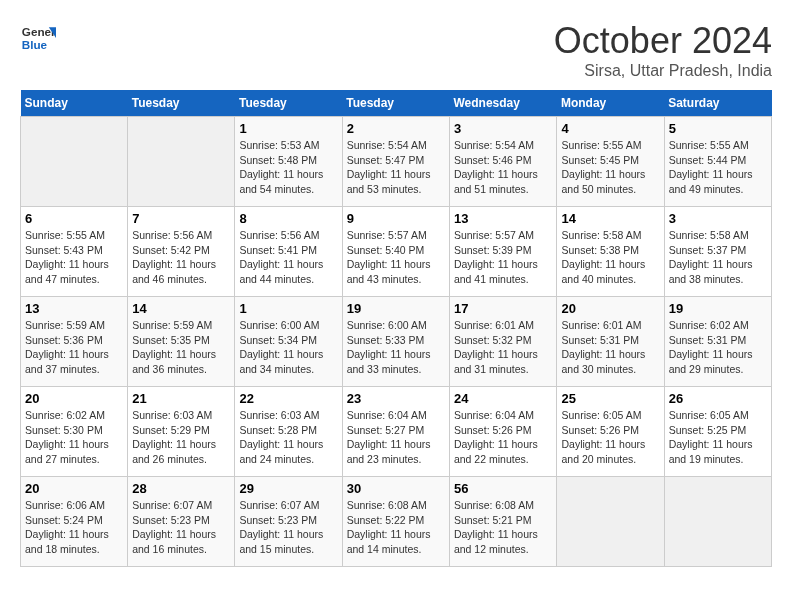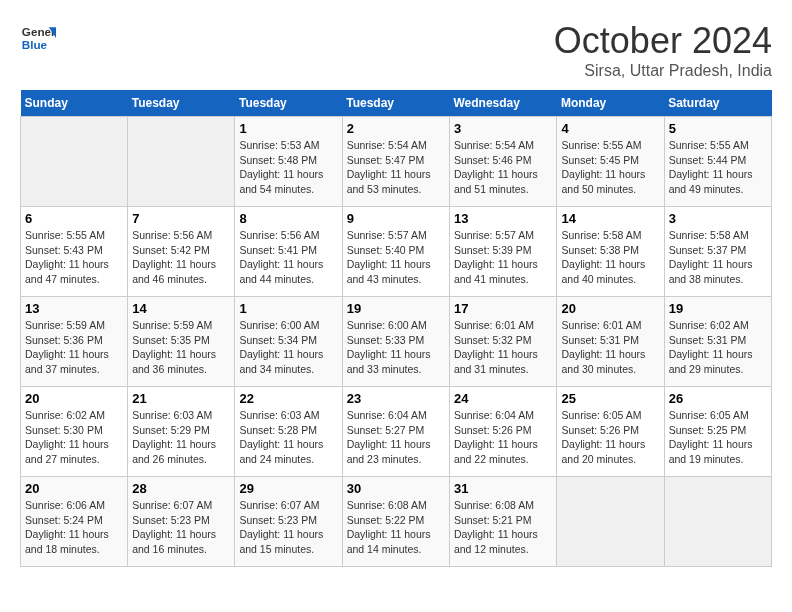--- a/index.html
+++ b/index.html
@@ -232,20 +232,20 @@
         </td>
         <td>
           <span class="day-number">29</span>
           <div class="day-detail">Sunrise: 6:07 AM<br>Sunset: 5:23 PM<br>Daylight: 11 hours and 15 minutes.</div>
         </td>
         <td>
           <span class="day-number">30</span>
           <div class="day-detail">Sunrise: 6:08 AM<br>Sunset: 5:22 PM<br>Daylight: 11 hours and 14 minutes.</div>
         </td>
         <td>
-          <span class="day-number">31</span>
+          <span class="day-number">56</span>
           <div class="day-detail">Sunrise: 6:08 AM<br>Sunset: 5:21 PM<br>Daylight: 11 hours and 12 minutes.</div>
         </td>
         <td class="empty"></td>
         <td class="empty"></td>
       </tr>
     </tbody>
 </table>
 
 </body></html>

